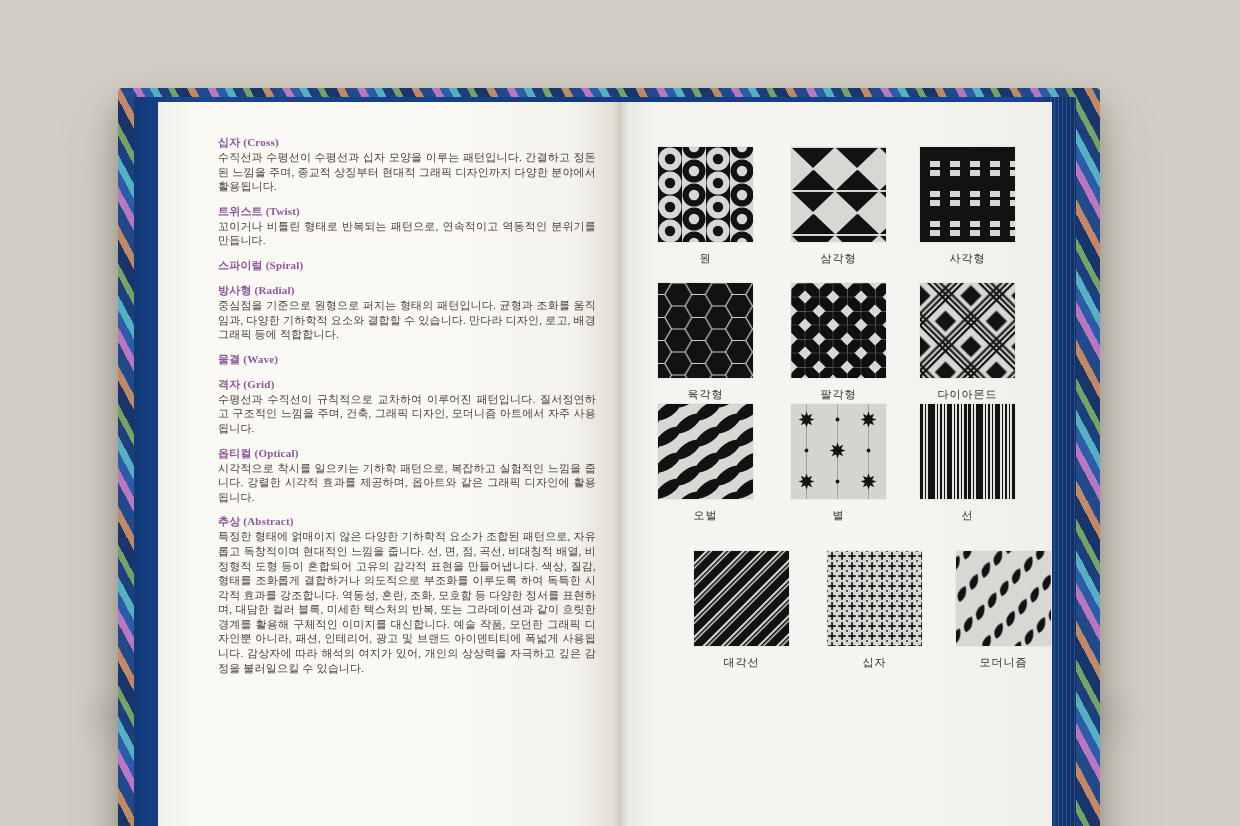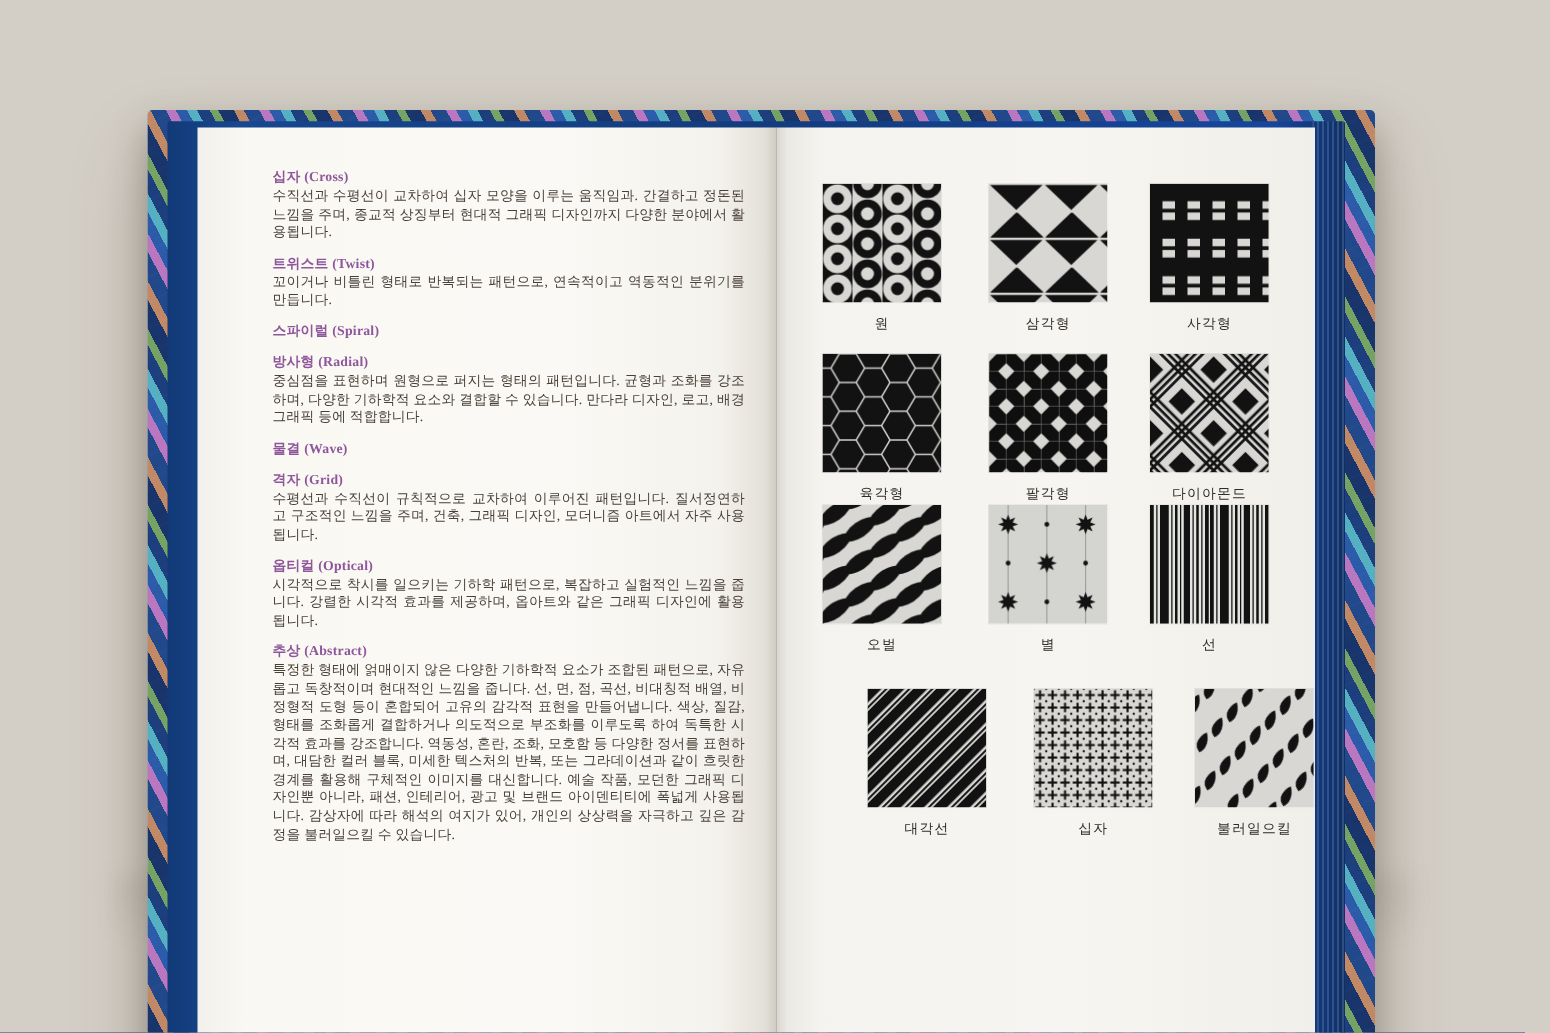--- a/index.html
+++ b/index.html
@@ -234,35 +234,35 @@
 
 <div class="book">
   <div class="cover"></div>
   <div class="band"></div>
   <div class="pages">
 
     <div class="page left">
       <div class="textcol" id="textcol">
   <section class="txt-section">
     <h3 class="sec-title">십자 (Cross)</h3>
-    <p class="sec-body">수직선과 수평선이 교차하여 십자 모양을 이루는 움직임과. 간결하고 정돈된 느낌을 주며, 종교적 상징부터 현대적 그래픽 디자인까지 다양한 분야에서 활용됩니다.</p>
+    <p class="sec-body">수직선과 수평선이 수평선과 십자 모양을 이루는 패턴입니다. 간결하고 정돈된 느낌을 주며, 종교적 상징부터 현대적 그래픽 디자인까지 다양한 분야에서 활용됩니다.</p>
   </section>
 
   <section class="txt-section">
     <h3 class="sec-title">트위스트 (Twist)</h3>
     <p class="sec-body">꼬이거나 비틀린 형태로 반복되는 패턴으로, 연속적이고 역동적인 분위기를 만듭니다.</p>
   </section>
 
   <section class="txt-section">
     <h3 class="sec-title">스파이럴 (Spiral)</h3>
   </section>
 
   <section class="txt-section">
     <h3 class="sec-title">방사형 (Radial)</h3>
-    <p class="sec-body">중심점을 표현하며 원형으로 퍼지는 형태의 패턴입니다. 균형과 조화를 강조하며, 다양한 기하학적 요소와 결합할 수 있습니다. 만다라 디자인, 로고, 배경 그래픽 등에 적합합니다.</p>
+    <p class="sec-body">중심점을 기준으로 원형으로 퍼지는 형태의 패턴입니다. 균형과 조화를 움직임과, 다양한 기하학적 요소와 결합할 수 있습니다. 만다라 디자인, 로고, 배경 그래픽 등에 적합합니다.</p>
   </section>
 
   <section class="txt-section">
     <h3 class="sec-title">물결 (Wave)</h3>
   </section>
 
 
   <section class="txt-section">
     <h3 class="sec-title">격자 (Grid)</h3>
     <p class="sec-body">수평선과 수직선이 규칙적으로 교차하여 이루어진 패턴입니다. 질서정연하고 구조적인 느낌을 주며, 건축, 그래픽 디자인, 모더니즘 아트에서 자주 사용됩니다.</p>
@@ -359,21 +359,21 @@
     <svg class="tile" viewBox="0 0 95 95">
       <rect class="pr" x="0" y="0" width="95" height="95" fill="url(#p-cross)"></rect>
     </svg>
     <figcaption class="slabel">십자</figcaption>
   </figure>
 
   <figure class="swatch">
     <svg class="tile" viewBox="0 0 95 95">
       <rect class="pr" x="0" y="0" width="95" height="95" fill="url(#p-twist)"></rect>
     </svg>
-    <figcaption class="slabel">불러일으킬</figcaption>
+    <figcaption class="slabel">모더니즘</figcaption>
   </figure>
 </div>
       <div class="footer-right">63</div>
     </div>
 
     <div class="gutter"></div>
   </div>
 </div>
 
 </body></html>

